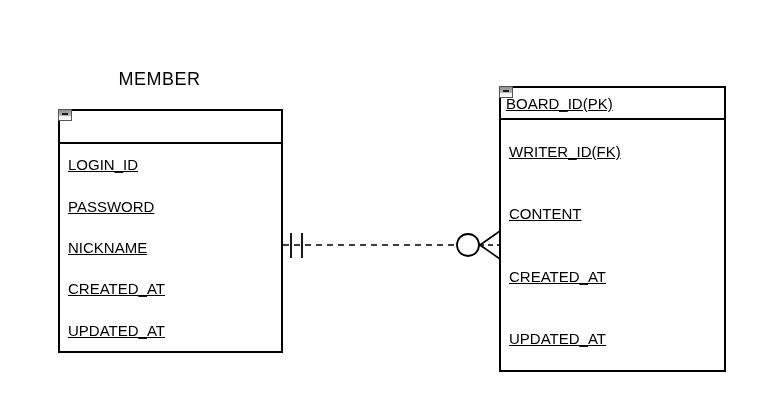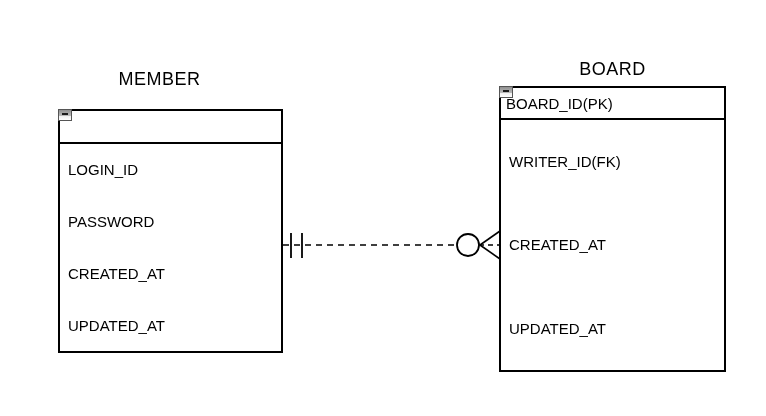--- a/index.html
+++ b/index.html
@@ -32,20 +32,21 @@
     letter-spacing: 0.5px;
     white-space: nowrap;
   }
   .entity-box {
     position: absolute;
     box-sizing: border-box;
     background: #ffffff;
     border: 2px solid #000000;
     display: flex;
     flex-direction: column;
+    text-decoration: underline;
   }
   .entity-header {
     box-sizing: border-box;
     border-bottom: 2px solid #000000;
     display: flex;
     align-items: center;
     padding-left: 5px;
     font-size: 15px;
     color: #000000;
     position: relative;
@@ -111,34 +112,35 @@
 
   <div id="member-box" class="entity-box" style="left:58px; top:109px; width:225px; height:244px;">
     <div class="entity-header">
       <div class="collapse-icon">
         <span class="minus-glyph"></span>
       </div>
     </div>
     <div class="entity-rows">
       <div class="entity-row">LOGIN_ID</div>
       <div class="entity-row">PASSWORD</div>
+      <div class="entity-row">NICKNAME</div>
       <div class="entity-row">CREATED_AT</div>
       <div class="entity-row">UPDATED_AT</div>
     </div>
   </div>
 
-  <div class="entity-title" style="left:500px; top:59px; width:225px;">BOARD</div>
 
   <div id="board-box" class="entity-box" style="left:499px; top:86px; width:227px; height:286px;">
     <div class="entity-header">
       <div class="collapse-icon">
         <span class="minus-glyph"></span>
       </div>
       <span>BOARD_ID(PK)</span>
     </div>
     <div class="entity-rows">
       <div class="entity-row">WRITER_ID(FK)</div>
+      <div class="entity-row">CONTENT</div>
       <div class="entity-row">CREATED_AT</div>
       <div class="entity-row">UPDATED_AT</div>
     </div>
   </div>
 
 </div>
 
 </body></html>

